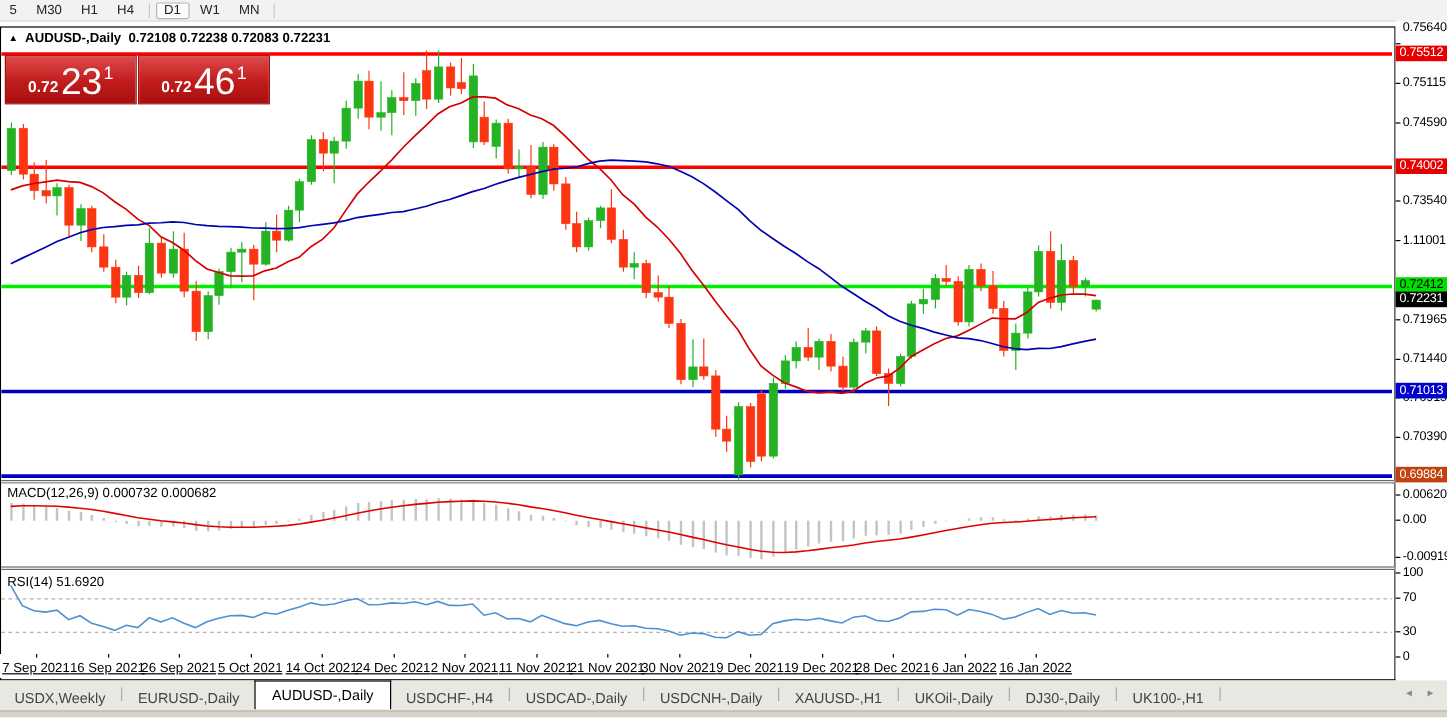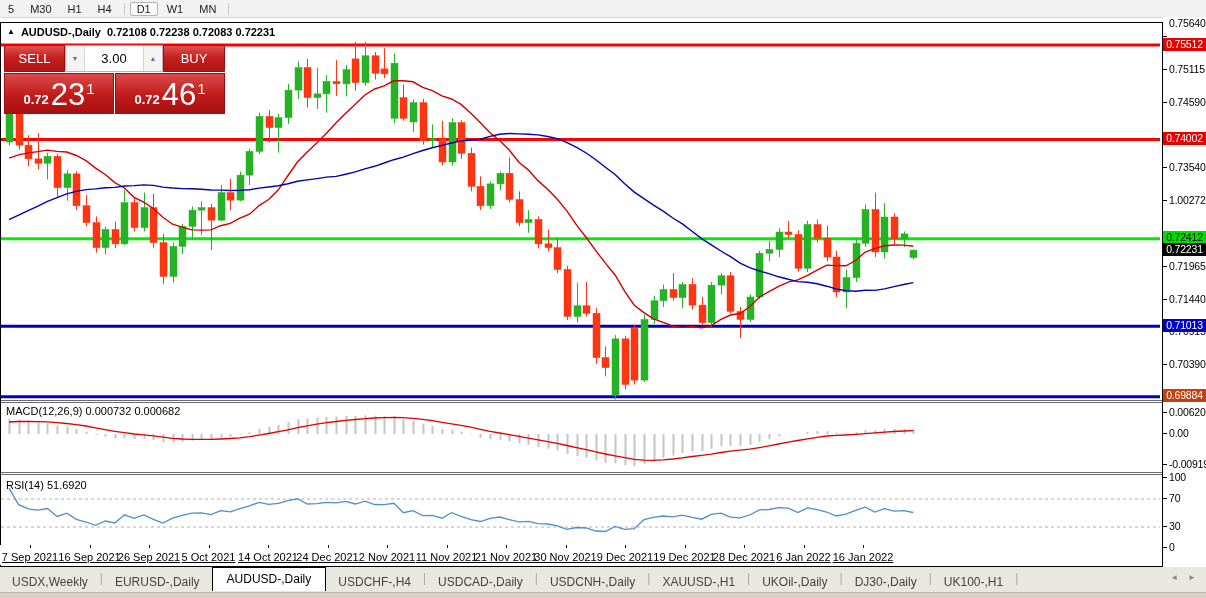--- a/index.html
+++ b/index.html
@@ -573,29 +573,20 @@
         <path d="M8.0 13.1 L17.6 29.7 L27.2 33.9 L36.9 35.1 L46.5 33.5 L56.1 41.4 L65.7 38.1 L75.3 44.3 L85.0 47.0 L94.6 50.3 L104.2 46.0 L113.8 48.0 L123.4 39.8 L133.1 43.3 L142.7 39.9 L152.3 44.4 L161.9 48.0 L171.5 43.2 L181.2 40.3 L190.8 38.2 L200.4 37.8 L210.0 39.6 L219.6 35.7 L229.3 36.9 L238.9 33.6 L248.5 30.8 L258.1 27.4 L267.7 29.3 L277.4 28.3 L287.0 25.7 L296.6 23.8 L306.2 29.0 L315.8 28.7 L325.5 27.4 L335.1 27.9 L344.7 26.4 L354.3 29.0 L363.9 26.2 L373.6 29.5 L383.2 29.6 L392.8 28.3 L402.4 37.7 L412.0 35.6 L421.7 40.7 L431.3 40.4 L440.9 43.2 L450.5 37.7 L460.1 41.3 L469.8 44.7 L479.4 46.5 L489.0 43.4 L498.6 42.0 L508.2 44.7 L517.9 46.8 L527.5 46.4 L537.1 48.6 L546.7 49.0 L556.3 50.9 L566.0 54.3 L575.6 52.5 L585.2 53.0 L594.8 56.0 L604.4 56.5 L614.1 51.4 L623.7 54.4 L633.3 53.7 L642.9 44.7 L652.5 42.4 L662.2 41.0 L671.8 41.9 L681.4 40.2 L691.0 42.4 L700.6 44.2 L710.3 39.3 L719.9 38.1 L729.5 42.1 L739.1 42.9 L748.7 40.0 L758.4 34.9 L768.0 34.5 L777.6 32.7 L787.2 33.1 L796.8 37.6 L806.5 32.9 L816.1 34.6 L825.7 37.0 L835.3 41.0 L844.9 39.2 L854.6 35.3 L864.2 32.1 L873.8 37.0 L883.4 33.7 L893.0 36.1 L902.7 35.6 L912.3 37.5 " stroke="#4e8ed2" fill="none" stroke-width="1.3"></path>
       </svg>
 
     <div class="chart-title">
       <span class="title-marker">▲</span>
       <span>AUDUSD-,Daily</span>
       <span>0.72108 0.72238 0.72083 0.72231</span>
     </div>
 
     <div class="trade-panel">
-      <div class="tp-row1">
-        <div class="btn-red sell-btn">SELL</div>
-        <div class="spinner">
-          <div class="spin-btn down">▼</div>
-          <div class="spin-value">3.00</div>
-          <div class="spin-btn up">▲</div>
-        </div>
-        <div class="btn-red buy-btn">BUY</div>
-      </div>
       <div class="tp-row2">
         <div class="price-box">
           <span class="pb-small">0.72</span>
           <span class="pb-big">23</span>
           <span class="pb-sup">1</span>
         </div>
         <div class="price-box">
           <span class="pb-small">0.72</span>
           <span class="pb-big">46</span>
           <span class="pb-sup">1</span>
@@ -643,21 +634,21 @@
   <div class="price-axis">
       <div class="axis-tickmark" style="top: 19px;"></div>
       <div class="axis-tick" style="top: 0;">0.75640</div>
       <div class="axis-tickmark" style="top: 51.8125px;"></div>
       <div class="axis-tick" style="top: 45.8125px;">0.75115</div>
       <div class="axis-tickmark" style="top: 84.625px;"></div>
       <div class="axis-tick" style="top: 78.625px;">0.74590</div>
       <div class="axis-tickmark" style="top: 150.25px;"></div>
       <div class="axis-tick" style="top: 144.25px;">0.73540</div>
       <div class="axis-tickmark" style="top: 183.062px;"></div>
-      <div class="axis-tick" style="top: 177.062px;">1.00272</div>
+      <div class="axis-tick" style="top: 177.062px;">1.11001</div>
       <div class="axis-tickmark" style="top: 248.688px;"></div>
       <div class="axis-tick" style="top: 242.688px;">0.71965</div>
       <div class="axis-tickmark" style="top: 281.5px;"></div>
       <div class="axis-tick" style="top: 275.5px;">0.71440</div>
       <div class="axis-tickmark" style="top: 314.312px;"></div>
       <div class="axis-tick" style="top: 308.312px;">0.70915</div>
       <div class="axis-tickmark" style="top: 347.125px;"></div>
       <div class="axis-tick" style="top: 341.125px;">0.70390</div>
       <div class="axis-tag" style="top: 20.5px; background: rgb(230, 0, 0); color: rgb(255, 255, 255);">0.75512</div>
       <div class="axis-tag" style="top: 114.875px; background: rgb(230, 0, 0); color: rgb(255, 255, 255);">0.74002</div>

